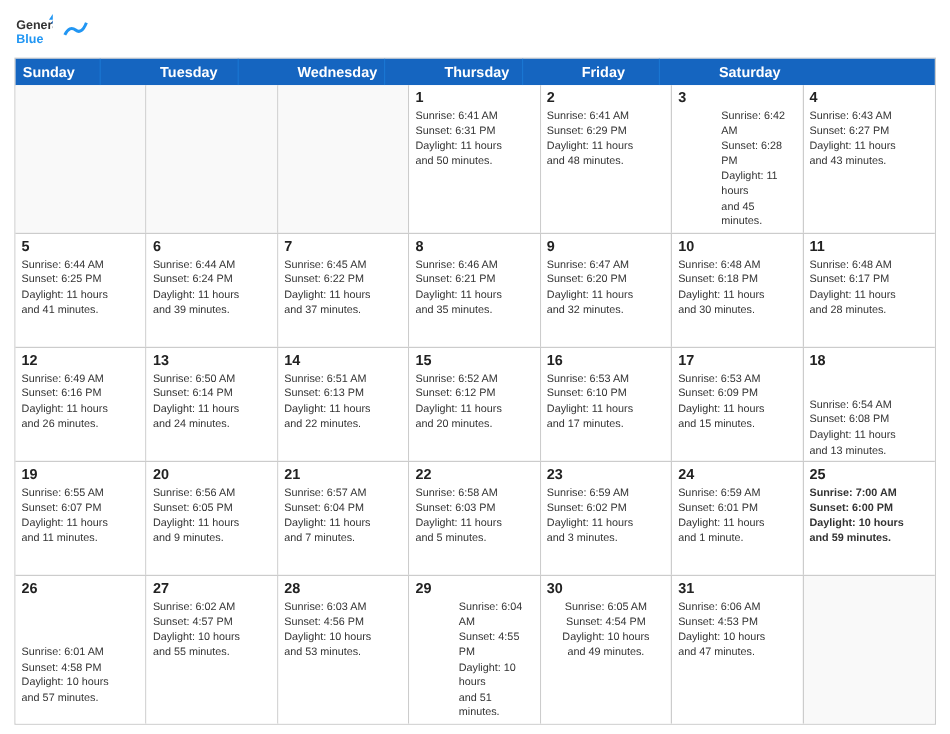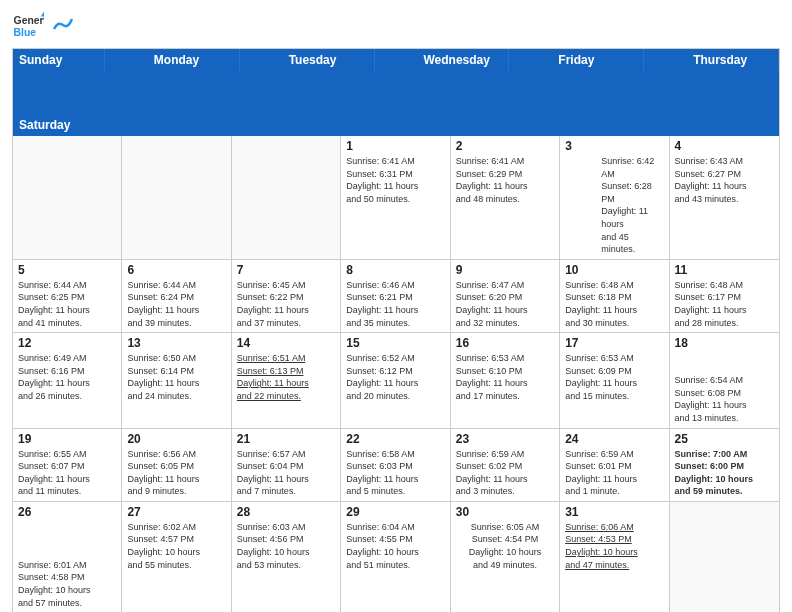--- a/index.html
+++ b/index.html
@@ -46,21 +46,21 @@
       color: #555;
     }
     .calendar {
       flex: 1;
       display: flex;
       flex-direction: column;
       border: 1px solid #ccc;
     }
     .cal-header {
       display: grid;
-      grid-template-columns: repeat(6, 1fr);
+      grid-template-columns: repeat(7, 1fr);
       background: #1565C0;
       gap: 43px;
     }
     .cal-header-cell {
       color: #fff;
       font-size: 12px;
       font-weight: bold;
       padding: 4px 6px;
       text-align: left;
       border-right: 1px solid #1976D2;
@@ -123,25 +123,24 @@
     </div>
     <div class="title-block">
       <div class="month-title"></div>
       <div class="location"></div>
     </div>
   </div>
 
   <div class="calendar">
     <div class="cal-header">
     <div class="cal-header-cell">Sunday</div>
-        <div class="cal-header-cell">Monday</div>
         <div class="cal-header-cell">Tuesday</div>
         <div class="cal-header-cell">Wednesday</div>
+        <div class="cal-header-cell">Thursday</div>
         <div class="cal-header-cell">Friday</div>
-        <div class="cal-header-cell">Thursday</div>
         <div class="cal-header-cell">Saturday</div>
       </div>
     <div class="cal-body">
     <div class="cal-row">
           <div class="cal-cell empty"></div>
           <div class="cal-cell empty"></div>
           <div class="cal-cell empty"></div>
           <div class="cal-cell">
             <div class="day-num">1</div>
             <div class="cell-info" style="white-space: pre-line;">Sunrise: 6:41 AM
@@ -232,21 +231,21 @@
           </div>
           <div class="cal-cell">
             <div class="day-num">13</div>
             <div class="cell-info" style="white-space: pre-line;">Sunrise: 6:50 AM
 Sunset: 6:14 PM
 Daylight: 11 hours
 and 24 minutes.</div>
           </div>
           <div class="cal-cell">
             <div class="day-num">14</div>
-            <div class="cell-info" style="white-space: pre-line; text-decoration: underline;">Sunrise: 6:51 AM
+            <div class="cell-info" style="white-space: pre-line;">Sunrise: 6:51 AM
 Sunset: 6:13 PM
 Daylight: 11 hours
 and 22 minutes.</div>
           </div>
           <div class="cal-cell">
             <div class="day-num">15</div>
             <div class="cell-info" style="white-space: pre-line;">Sunrise: 6:52 AM
 Sunset: 6:12 PM
 Daylight: 11 hours
 and 20 minutes.</div>
@@ -341,35 +340,35 @@
           </div>
           <div class="cal-cell">
             <div class="day-num">28</div>
             <div class="cell-info" style="white-space: pre-line;">Sunrise: 6:03 AM
 Sunset: 4:56 PM
 Daylight: 10 hours
 and 53 minutes.</div>
           </div>
           <div class="cal-cell">
             <div class="day-num">29</div>
-            <div class="cell-info" style="white-space: pre-line;">Sunrise: 6:04 AM
+            <div class="cell-info" style="white-space: pre-line; margin-left: 36px;">Sunrise: 6:04 AM
 Sunset: 4:55 PM
 Daylight: 10 hours
 and 51 minutes.</div>
           </div>
           <div class="cal-cell">
             <div class="day-num">30</div>
             <div class="cell-info" style="white-space: pre-line; text-align: center;">Sunrise: 6:05 AM
 Sunset: 4:54 PM
 Daylight: 10 hours
 and 49 minutes.</div>
           </div>
           <div class="cal-cell">
             <div class="day-num">31</div>
-            <div class="cell-info" style="white-space: pre-line; text-decoration: underline;">Sunrise: 6:06 AM
+            <div class="cell-info" style="white-space: pre-line;">Sunrise: 6:06 AM
 Sunset: 4:53 PM
 Daylight: 10 hours
 and 47 minutes.</div>
           </div>
           <div class="cal-cell empty"></div>
         </div>
       </div>
   </div>
 </div>
 

